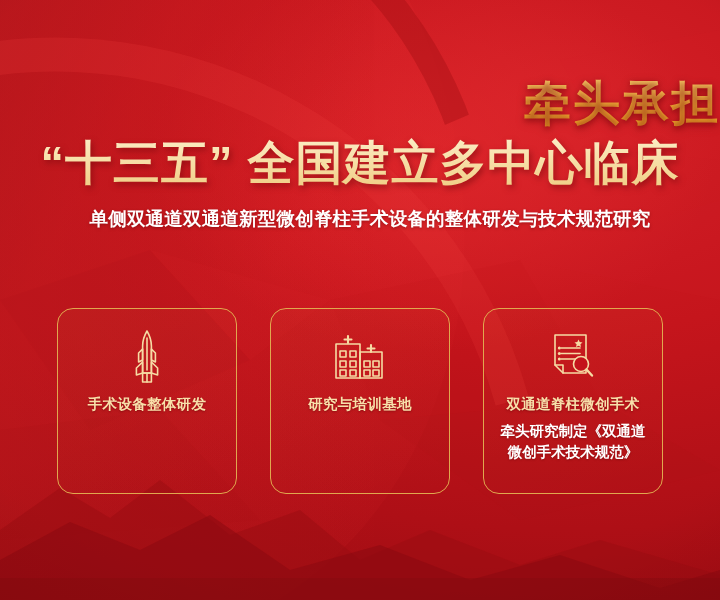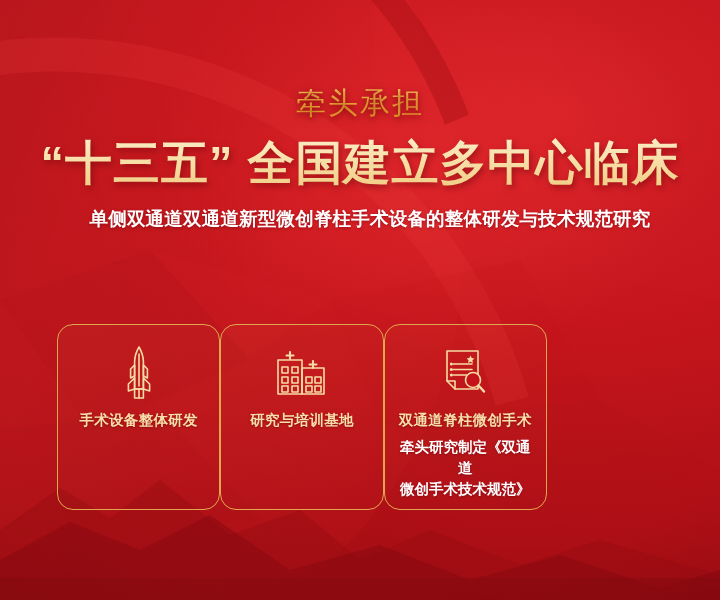--- a/index.html
+++ b/index.html
@@ -92,31 +92,32 @@
   }
 
   .headline {
     position: absolute;
     left: 0; right: 0;
     top: 78px;
     text-align: center;
   }
   .headline-1 {
     display: block;
-    font-size: 30px;
+    font-size: 47px;
     line-height: 50px;
-    font-weight: normal;
+    font-weight: bold;
     letter-spacing: 2px;
     color: #F2B13F;
     background: linear-gradient(180deg, #F7C766 0%, #F2AC36 52%, #E79A24 100%);
     -webkit-background-clip: text;
     background-clip: text;
     -webkit-text-fill-color: transparent;
     text-shadow: 0 2px 5px rgba(110,6,10,0.45);
     filter: drop-shadow(0 2px 4px rgba(112,6,10,0.42));
+    text-align: right;
   }
   .headline-2 {
     display: block;
     margin-top: 6px;
     font-size: 47px;
     line-height: 58px;
     font-weight: bold;
     letter-spacing: 1px;
     color: #F7DEA6;
     background: linear-gradient(180deg, #FCEEC9 0%, #F6DCA1 55%, #EFCB80 100%);
@@ -149,22 +150,22 @@
     font-weight: bold;
     color: #FFFFFF;
     letter-spacing: 0.4px;
     text-shadow: 0 1px 3px rgba(105,5,9,0.5);
   }
 
   
   .cards {
     position: absolute;
     left: 57px;
-    top: 324px;
-    width: 490px;
+    top: 308px;
+    width: 606px;
     height: 186px;
     display: flex;
     justify-content: space-between;
   }
   .card {
     position: relative;
     width: 180px;
     height: 186px;
     border: 1px solid #E0A84E;
     border-radius: 16px;

